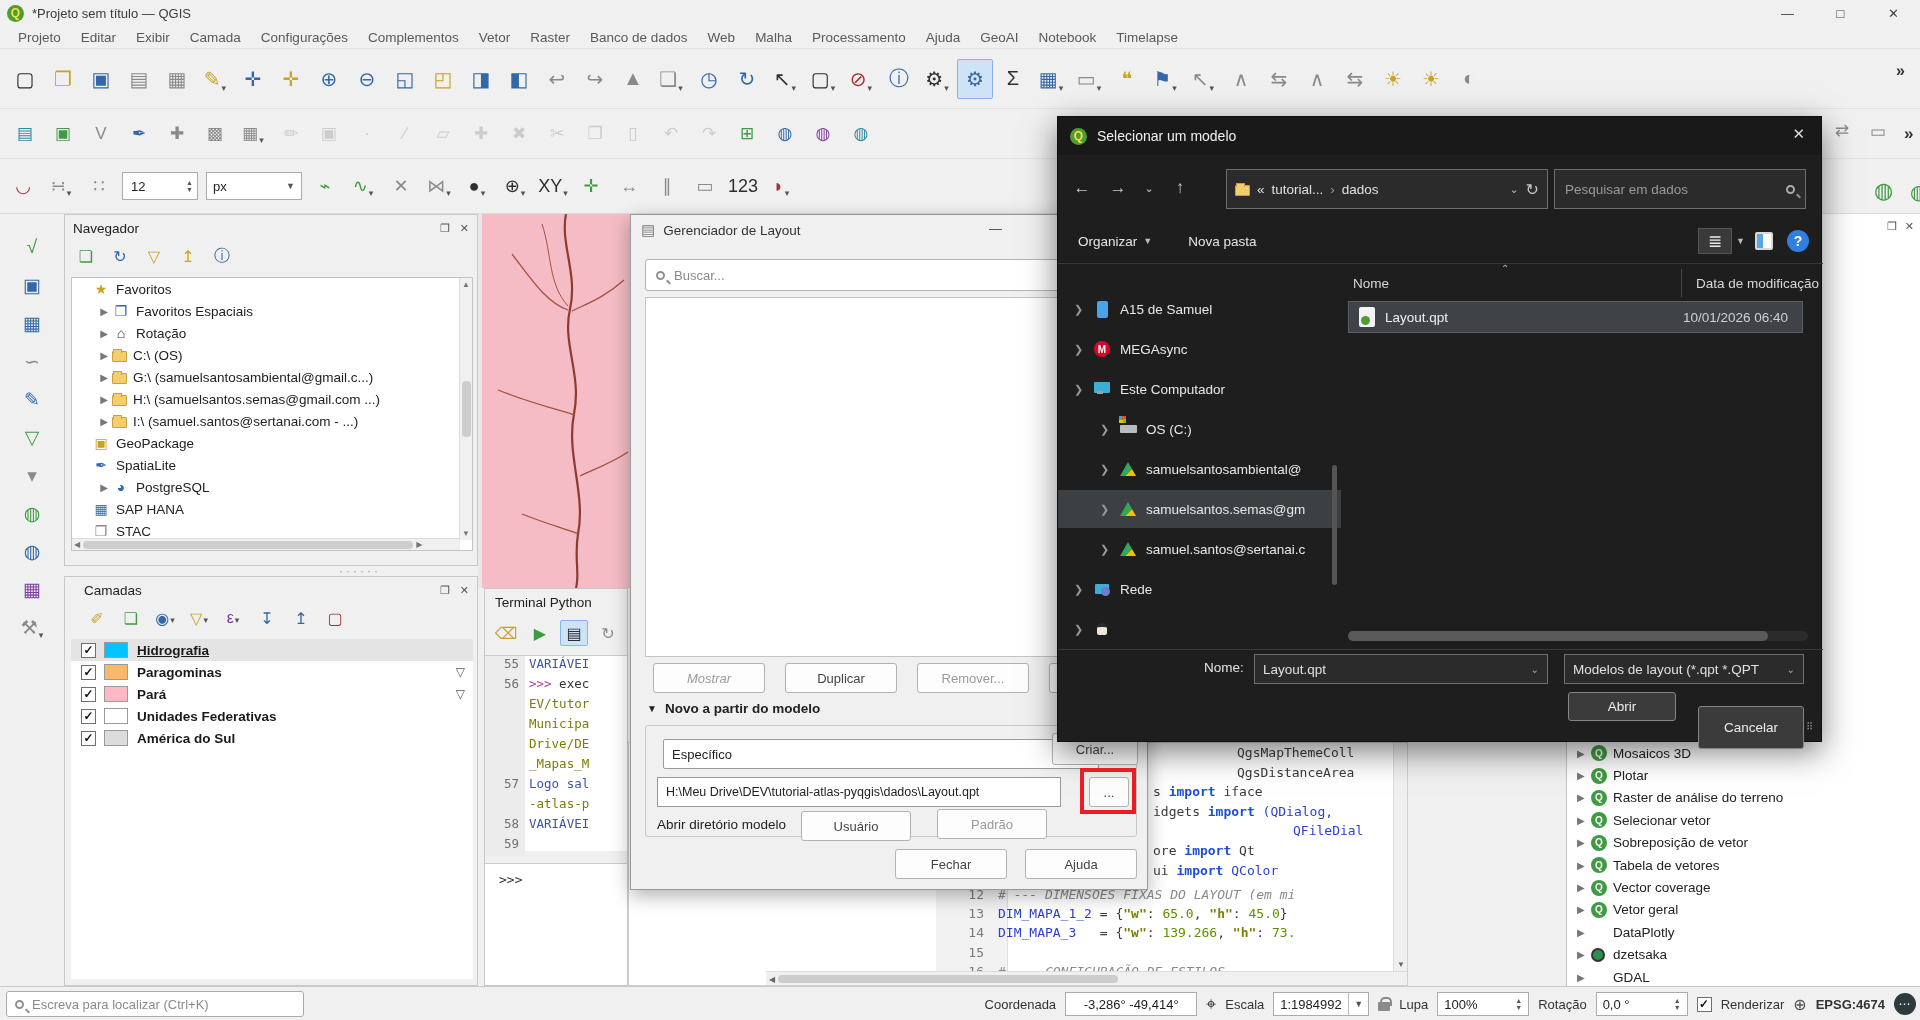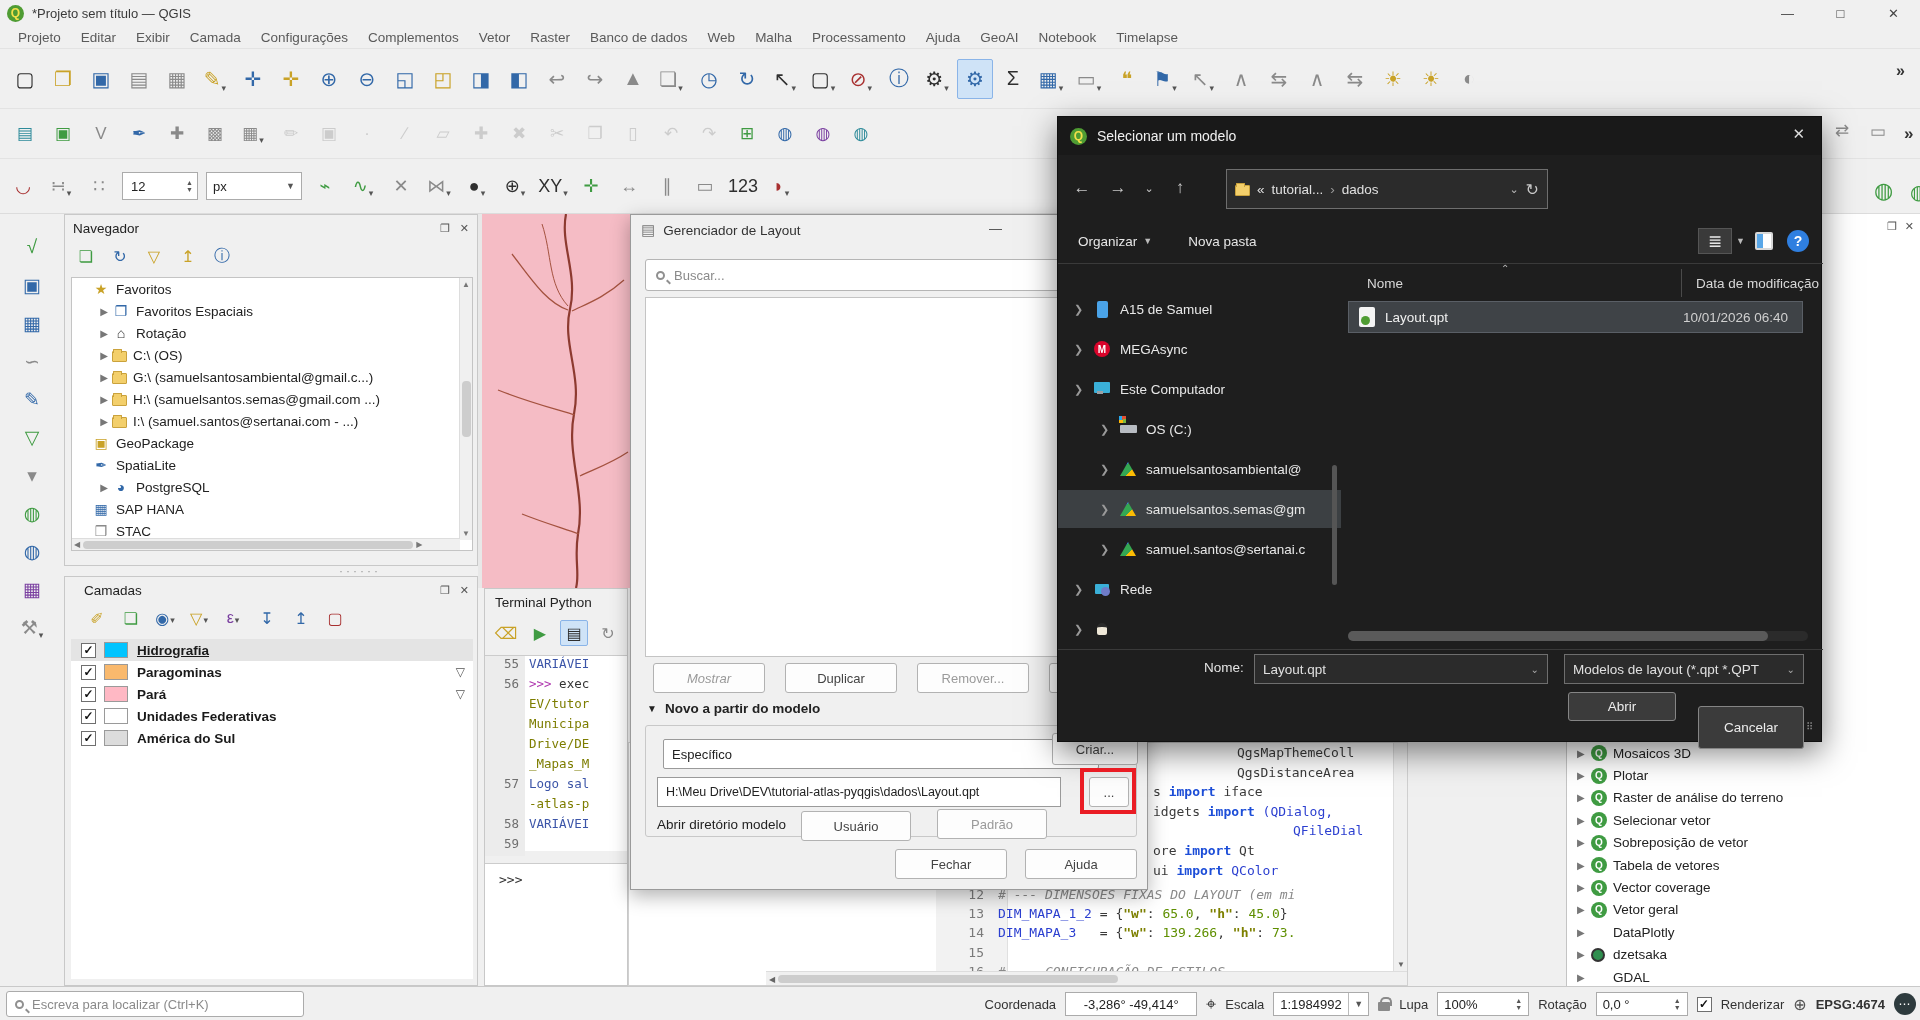--- a/index.html
+++ b/index.html
@@ -1194,32 +1194,36 @@
     </div>
     <div class="fd-field fd-crumb">
       <span class="i-folder" style="border-color:#caa23c;"></span>
       <span>«</span>
       <span>tutorial...</span>
       <span style="color:#9a9a9a;">›</span>
       <span>dados</span>
       <span style="margin-left:auto;color:#bbb;font-size:11px;">⌄</span>
       <span style="color:#c8c8c8;font-size:16px;">↻</span>
     </div>
+    <div class="fd-field fd-search">
+      <span style="color:#9a9a9a;">Pesquisar em dados</span>
+      <span class="mag" style="border-color:#aaa;"></span>
+    </div>
     <div class="fd-tools">
       <span style="margin-left:20px;">Organizar</span>
       <span style="font-size:9px;color:#bbb;margin-left:6px;">▼</span>
       <span style="margin-left:36px;">Nova pasta</span>
       <span style="margin-left:auto;font-size:17px;background:#3a3a3a;border:1px solid #555;width:34px;height:26px;display:inline-flex;align-items:center;justify-content:center;">≣</span>
       <span style="font-size:9px;color:#bbb;margin:0 10px 0 4px;">▼</span>
       <span style="width:18px;height:18px;border:2px solid #d8d8d8;border-radius:2px;background:linear-gradient(90deg,#59a7e8 45%,#fff 45%);margin-right:14px;"></span>
       <span style="width:22px;height:22px;border-radius:50%;background:#2f7fe0;color:#fff;display:inline-flex;align-items:center;justify-content:center;font-weight:bold;font-size:14px;margin-right:14px;">?</span>
     </div>
     <div class="fd-sep"></div>
     <div class="fd-headers">
-      <span style="margin-left:26px;">Nome</span>
+      <span style="margin-left:12px;">Nome</span>
       <span style="position:absolute;left:160px;top:-6px;font-size:10px;color:#bbb;">⌃</span>
       <span style="margin-left:auto;border-left:1px solid #4a4a4a;padding-left:14px;height:28px;display:inline-flex;align-items:center;margin-right:4px;">Data de modificação</span>
     </div>
     <div class="fd-filerow">
       <span class="fileico"></span>
       <span>Layout.qpt</span>
       <span style="margin-left:auto;margin-right:14px;color:#d0d0d0;">10/01/2026 06:40</span>
     </div>
     <div class="fd-tree">
 

